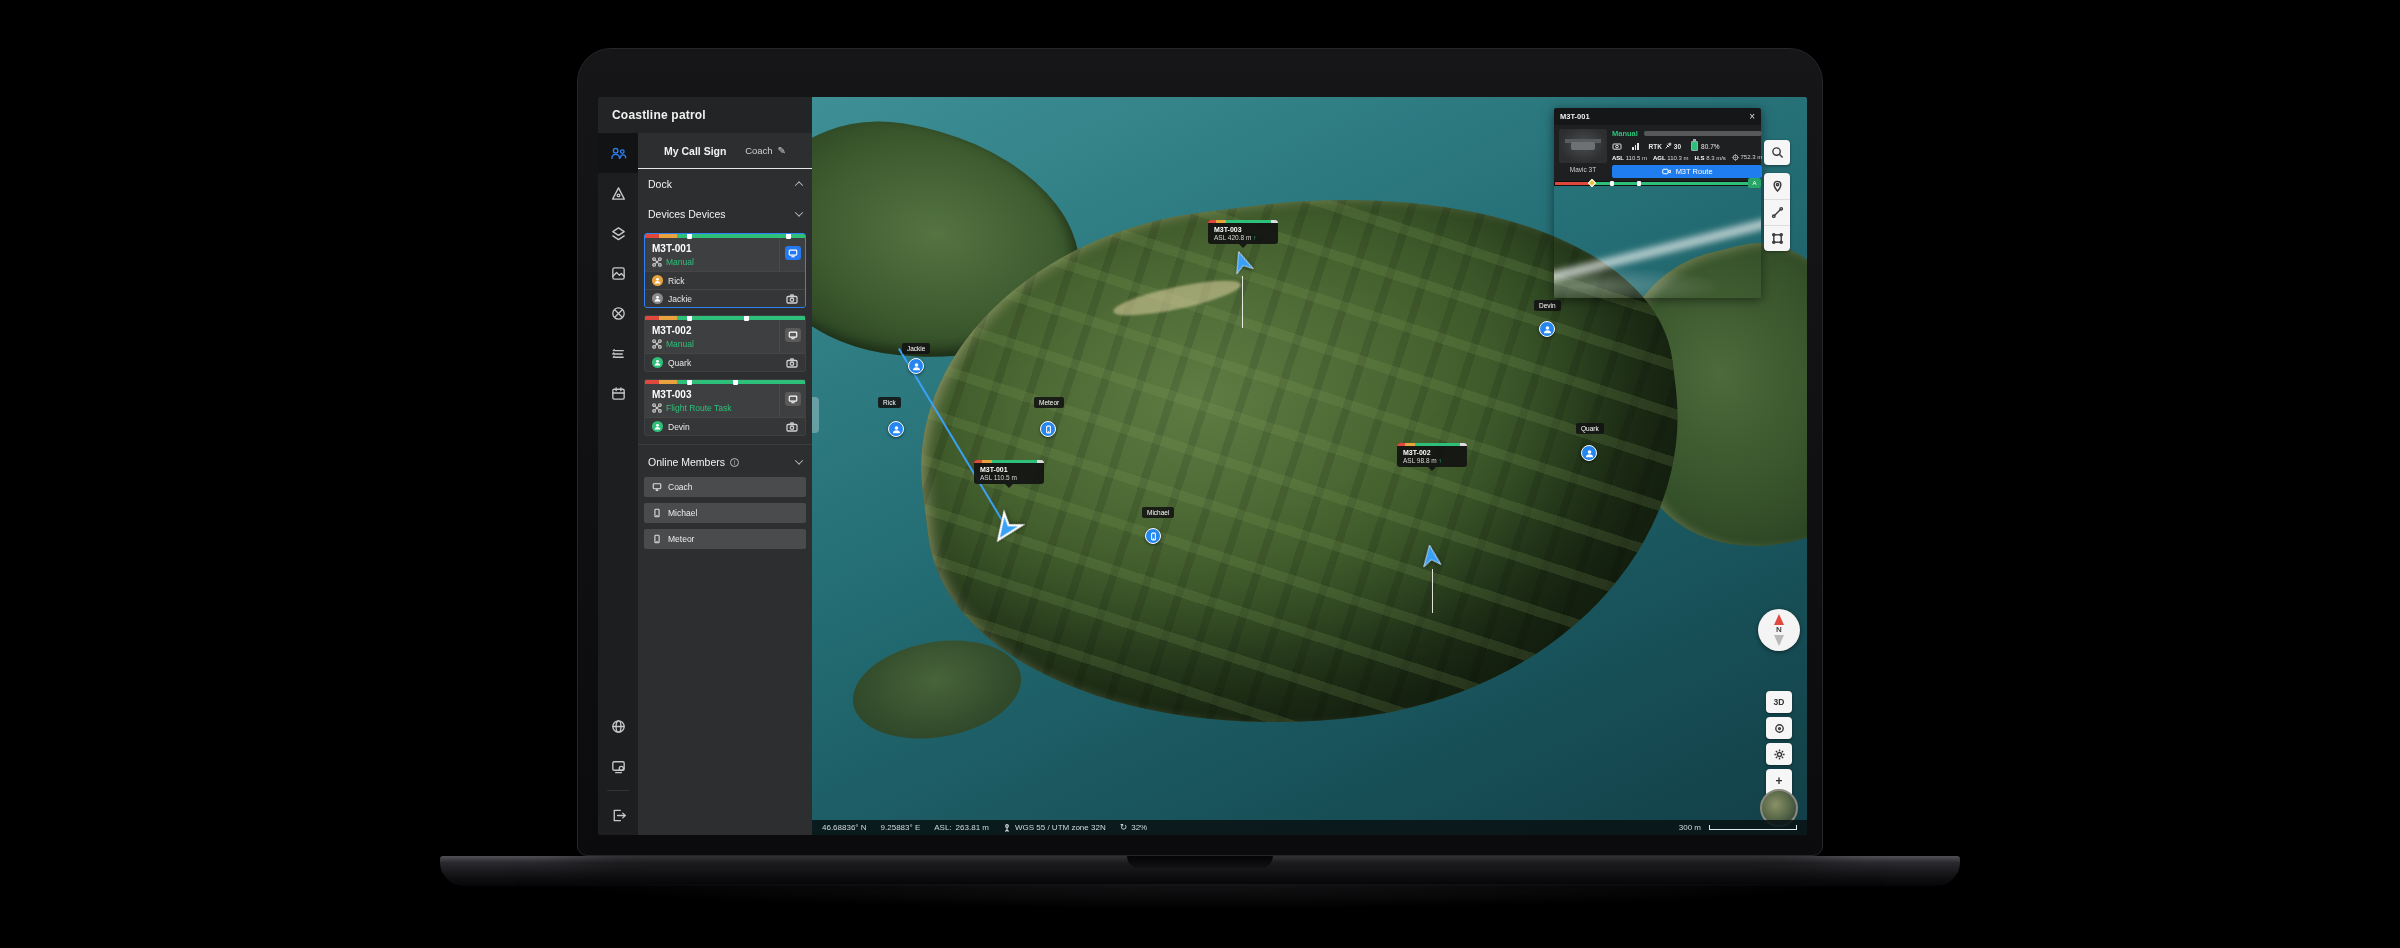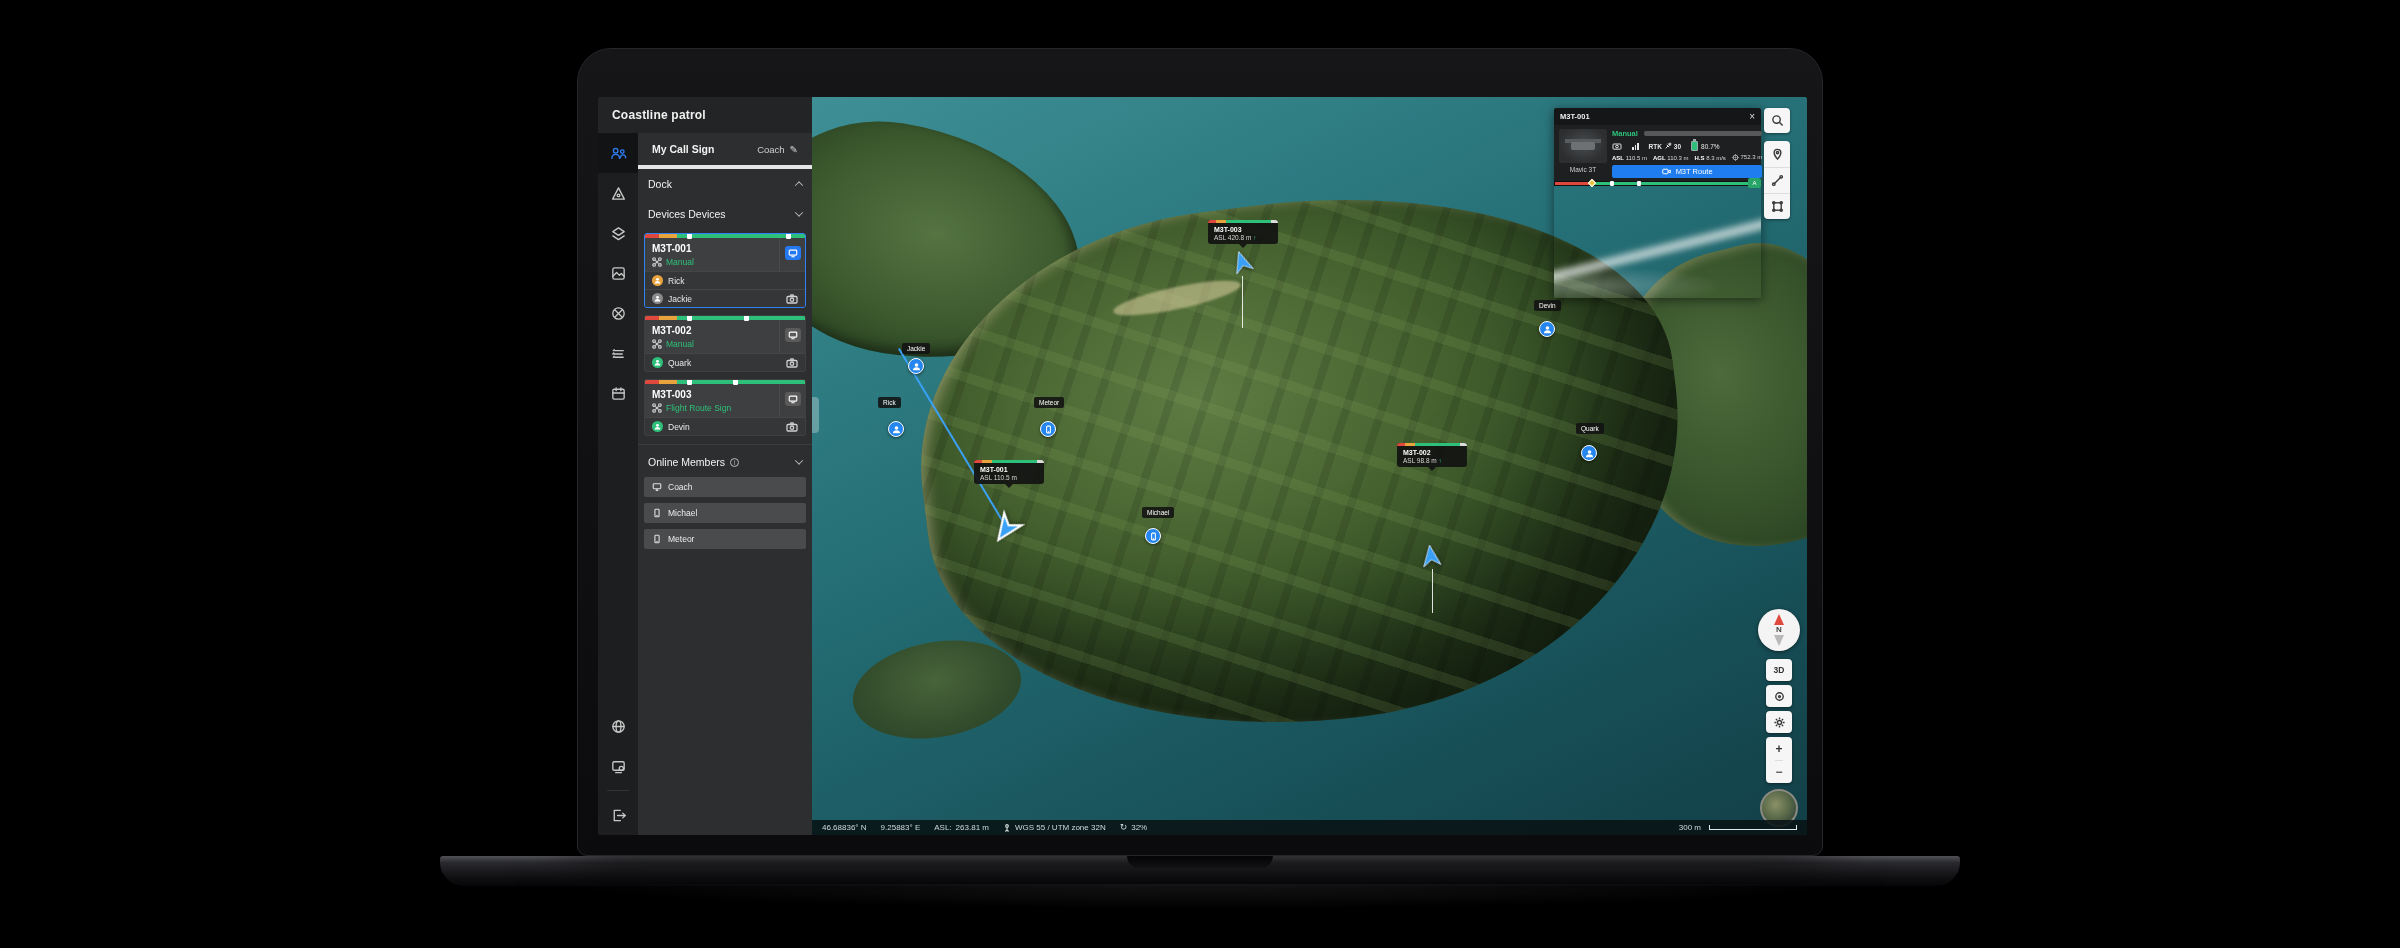--- a/index.html
+++ b/index.html
@@ -31,21 +31,21 @@
   .rail .tile.active { background:#121314; }
   .rail svg { width:17px; height:17px; stroke:#c8c8c8; fill:none; stroke-width:1.4; stroke-linecap:round; stroke-linejoin:round; }
   .rail .tile.active svg { stroke:#2f7ff2; }
   .rail .spacer { flex:1; }
   .rail .sep { width:22px; height:1px; background:#333; margin:4px 0; }
 
   
   .sidebar { position:absolute; left:40px; top:36px; width:174px; height:702px; background:#2d2e2f;
              z-index:4; color:#e4e4e4; }
   .row-callsign { height:36px; display:flex; align-items:center; justify-content:space-between;
-             padding:0 14px; border-bottom:4px solid #e5e5e5; }
+             padding:0 26px; border-bottom:1px solid #e5e5e5; }
   .row-callsign .lbl { font-size:10.5px; font-weight:bold; color:#f2f2f2; }
   .row-callsign .val { font-size:9.5px; color:#cfcfcf; display:flex; align-items:center; gap:5px; }
   .row-callsign .pencil { color:#cfcfcf; font-size:10px; cursor:pointer; }
   .sec-row { height:30px; display:flex; align-items:center; justify-content:space-between;
              padding:0 10px; cursor:pointer; }
   .sec-row .t { font-size:10.5px; font-weight:normal; color:#f2f2f2; display:flex; align-items:center; gap:5px; }
   .chev { width:6px; height:6px; border-right:1.5px solid #b5b5b5; border-bottom:1.5px solid #b5b5b5; display:inline-block; }
   .chev.up { transform:rotate(-135deg) translate(-1px,-1px); }
   .chev.down { transform:rotate(45deg) translate(-1px,-1px); }
   .info-i { width:9px; height:9px; border:1px solid #bbb; border-radius:50%; font-size:6.5px; color:#bbb;
@@ -180,21 +180,21 @@
            border-radius:2px; color:#fff; font-size:6px; display:flex; align-items:center; justify-content:center; }
   .feed { height:112px; border-radius:0 0 2px 2px; position:relative; overflow:hidden;
         background:linear-gradient(108deg,#99a29d 0%,#b3bab3 14%,#8d978f 30%,#6f7b73 40%,#45585া5 47%,#2a4145 52%,#1b3136 62%,#122429 82%,#0d1c21 100%); }
   .feed:before { content:""; position:absolute; left:-20px; top:58px; width:260px; height:10px;
         background:rgba(235,240,238,.7); transform:rotate(-14deg); filter:blur(3px); }
   .feed:after { content:""; position:absolute; left:-30px; top:80px; width:200px; height:40px;
         background:radial-gradient(ellipse at 30% 50%,rgba(220,230,228,.35),rgba(0,0,0,0) 70%); }
 
   
   .ctl { position:absolute; background:#f6f6f6; border-radius:4px; box-shadow:0 1px 3px rgba(0,0,0,.45);
-         display:flex; align-items:center; justify-content:center; cursor:pointer; z-index:12; color:#333; }
+         display:flex; align-items:center; justify-content:center; cursor:pointer; z-index:12; color:#333;margin-top:32px; }
   .ctl svg { width:13px; height:13px; stroke:#3a3a3a; fill:none; stroke-width:1.5; }
   .ctl-search { left:952px; top:11px; width:26px; height:25px; }
   .ctl-group { left:952px; top:44px; width:26px; height:78px; flex-direction:column; padding:0; }
   .ctl-group .cell { width:26px; height:26px; display:flex; align-items:center; justify-content:center; }
   .ctl-group .cell + .cell { border-top:1px solid #ddd; }
   .compass { position:absolute; left:946px; top:512px; width:42px; height:42px; border-radius:50%;
          background:#f4f4f4; box-shadow:0 1px 4px rgba(0,0,0,.5); z-index:12; cursor:pointer; }
   .compass .needle-n { position:absolute; left:50%; top:5px; margin-left:-5px; width:0; height:0;
          border-left:5px solid transparent; border-right:5px solid transparent; border-bottom:11px solid #e0483e; }
   .compass .needle-s { position:absolute; left:50%; bottom:5px; margin-left:-5px; width:0; height:0;
@@ -440,21 +440,21 @@
             <div class="dev-head-main">
               <div class="dev-name">M3T-003</div>
               <div class="dev-mode">
                 <svg viewBox="0 0 12 12">
                     <circle cx="2.5" cy="2.5" r="1.6"></circle>
                     <circle cx="9.5" cy="2.5" r="1.6"></circle>
                     <circle cx="2.5" cy="9.5" r="1.6"></circle>
                     <circle cx="9.5" cy="9.5" r="1.6"></circle>
                     <path d="M4 4l4 4M8 4l-4 4"></path>
                   </svg>
-                <span>Flight Route Sign</span>
+                <span>Flight Route Task</span>
               </div>
             </div>
             <div class="dev-side">
               <span class="side-ic">
                 <svg viewBox="0 0 12 12">
                     <rect x="1.5" y="2.5" width="9" height="6" rx="1"></rect>
                     <path d="M4 10.5h4"></path>
                   </svg>
               </span>
             </div>

